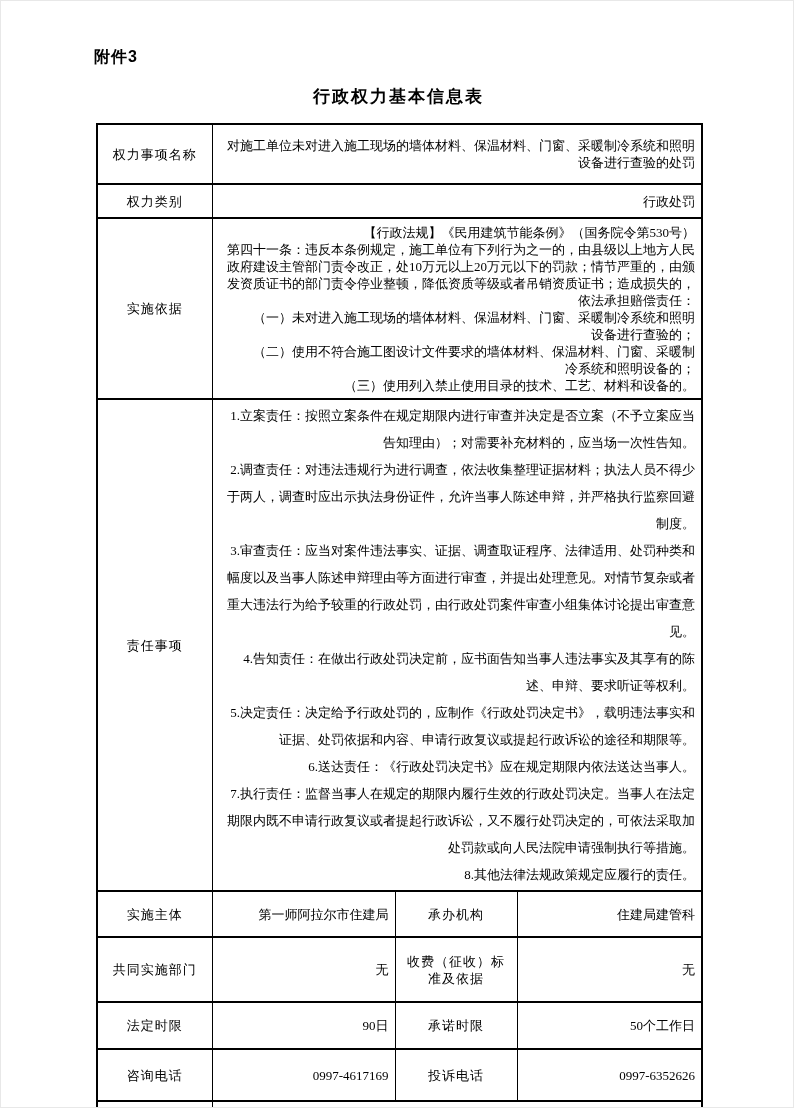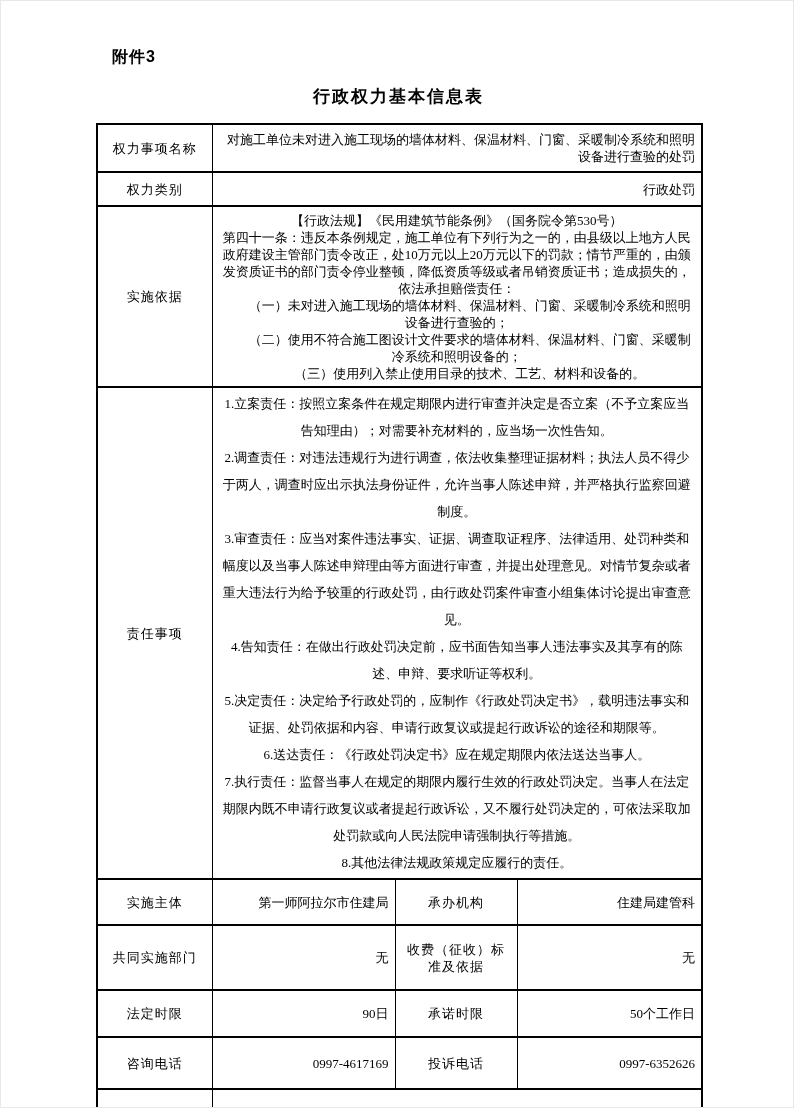--- a/index.html
+++ b/index.html
@@ -13,21 +13,21 @@
     height: 1108px;
     background: #ffffff;
     color: #000000;
     font-family: "Liberation Serif", "DejaVu Serif", serif;
     overflow: hidden;
     box-sizing: border-box;
     border: 1px solid #e8e8e8;
   }
   .attachment {
     position: absolute;
-    left: 111px;
+    left: 93px;
     top: 46px;
     font-family: "Liberation Sans", "DejaVu Sans", sans-serif;
     font-size: 16px;
     font-weight: 600;
     letter-spacing: 1px;
   }
   .doc-title {
     position: absolute;
     top: 84px;
     left: 95px;
@@ -58,42 +58,42 @@
     vertical-align: middle;
     padding: 2px 6px;
     box-sizing: border-box;
     overflow: hidden;
   }
   col.c1 { width: 115px; }
   col.c2 { width: 183px; }
   col.c3 { width: 122px; }
   col.c4 { width: 185px; }
 
-  tr.r1  { height: 48px; }
+  tr.r1  { height: 60px; }
   tr.r2  { height: 34px; }
   tr.r3  { height: 181px; }
   tr.r4  { height: 360px; }
   tr.r5  { height: 46px; }
   tr.r6  { height: 52px; }
   tr.r7  { height: 65px; }
   tr.r8  { height: 47px; }
   tr.r9  { height: 52px; }
   tr.r10 { height: 50px; }
 
   .cell-label {
     text-align: center;
     letter-spacing: 1px;
   }
   .cell-center {
     text-align: right;
     white-space: pre-wrap;
     line-height: 19px;
   }
   .cell-text {
-    text-align: center;
+    text-align: right;
     vertical-align: top;
     white-space: pre-wrap;
     line-height: 18px;
     padding: 3px 7px;
   }
   .cell-text.duties {
     line-height: 27px;
   }
 </style>
 </head>

